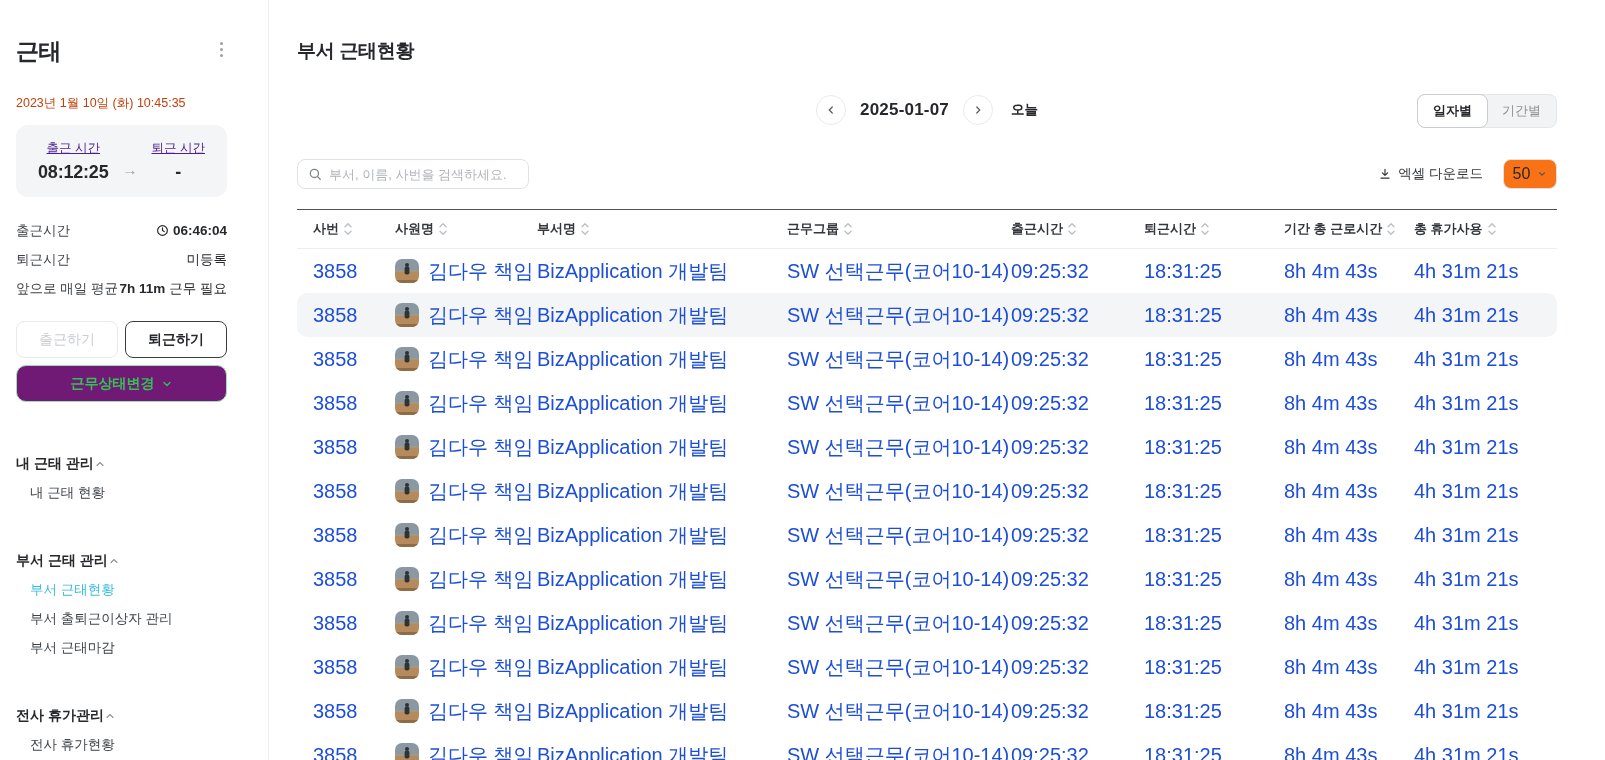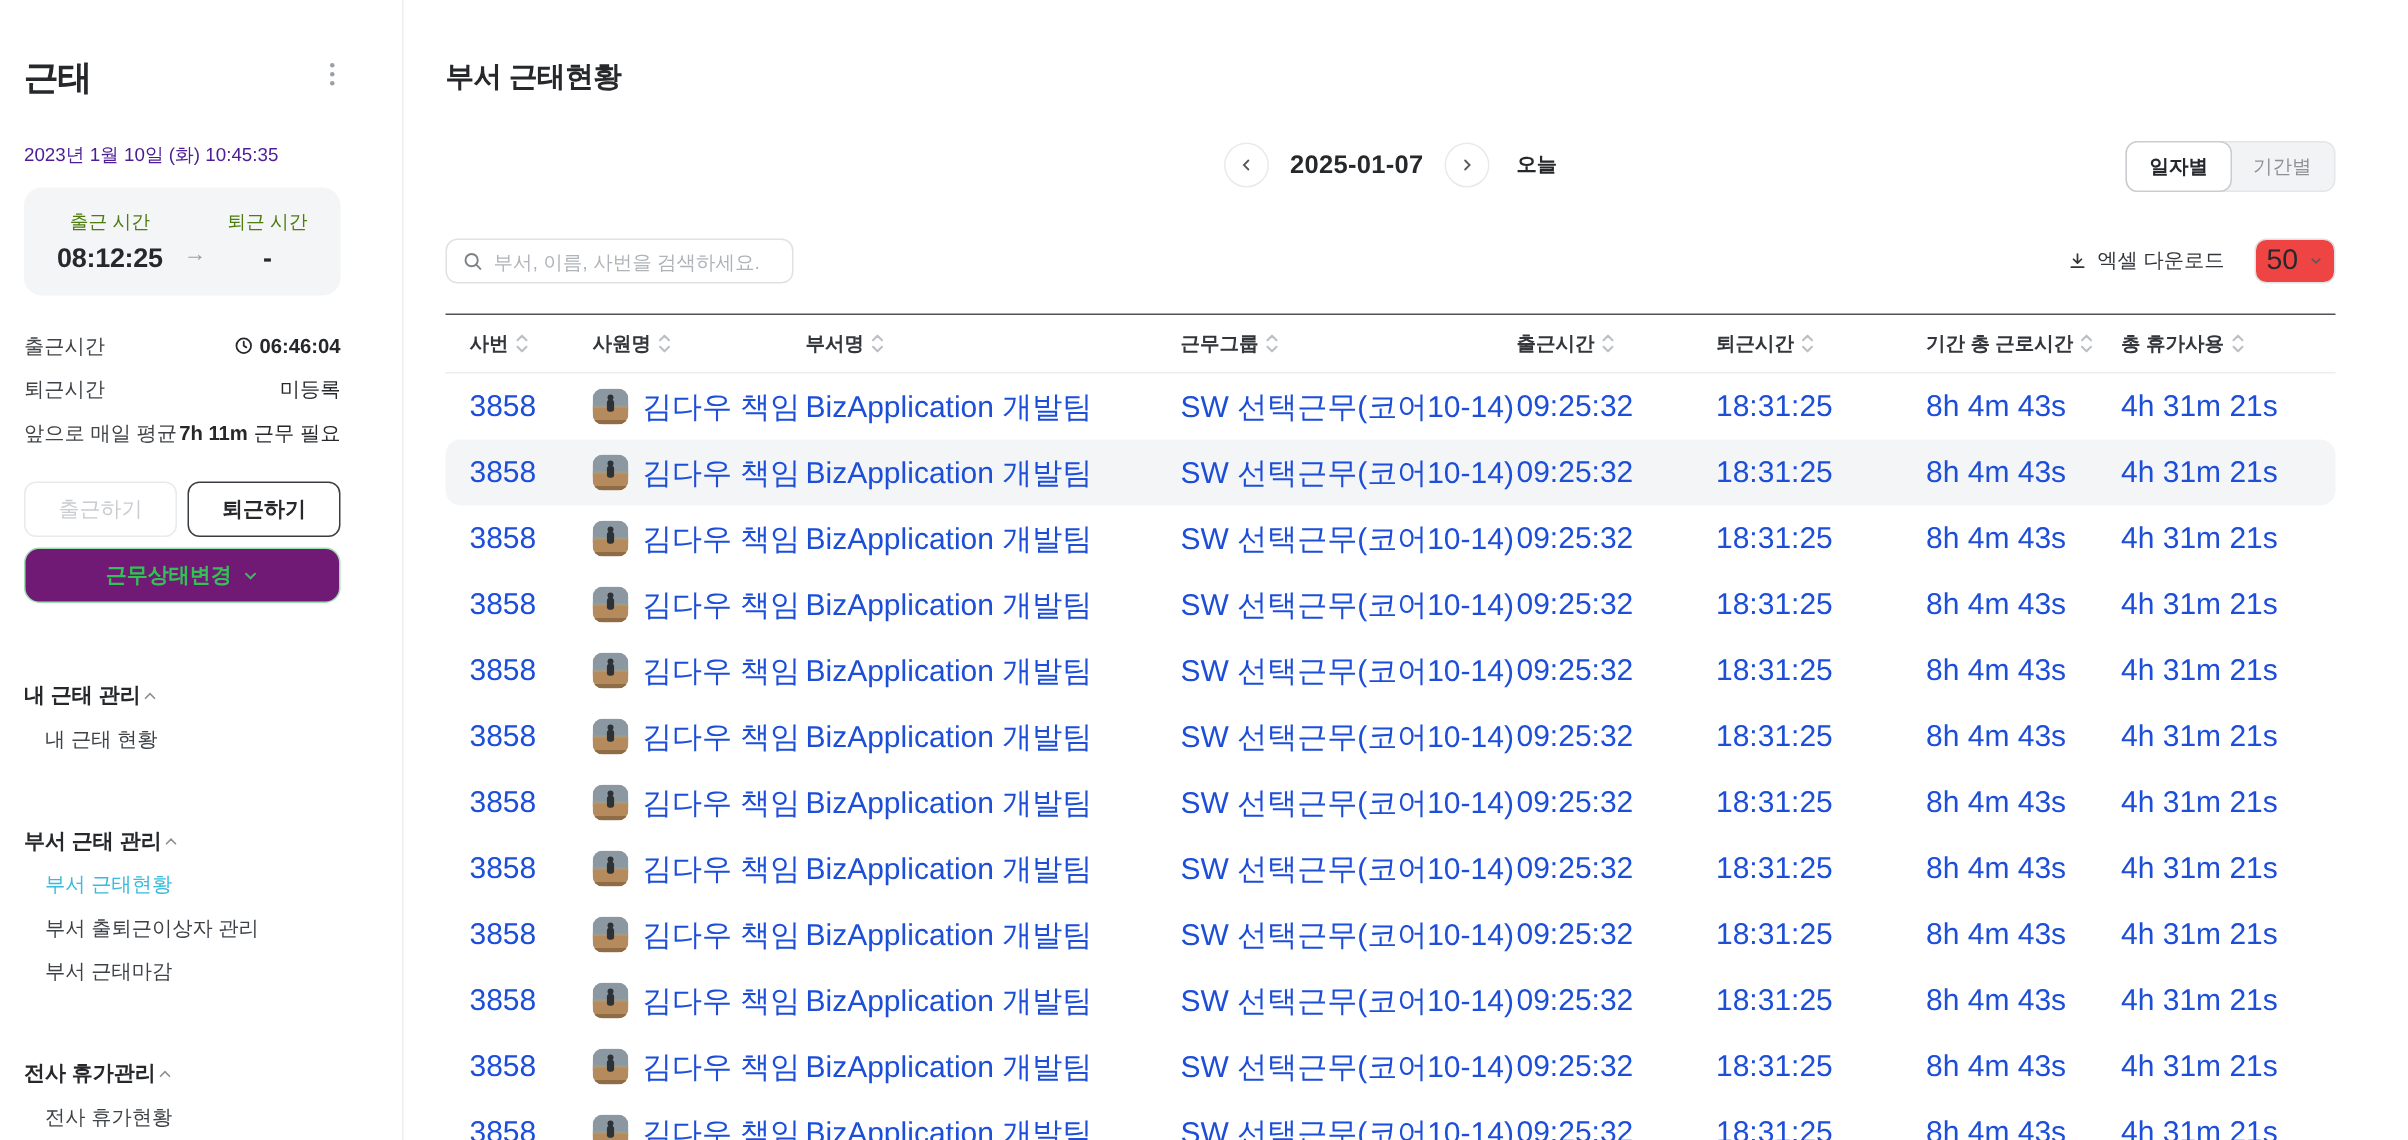--- a/index.html
+++ b/index.html
@@ -7,25 +7,25 @@
     font-family:"Liberation Sans", sans-serif; color:#26282b; }
   .app { display:flex; width:1605px; height:760px; }
 
   
   .sidebar { width:269px; min-width:269px; height:760px; border-right:1px solid #eceef0;
     padding:36px 41px 0 16px; }
   .sb-head { display:flex; justify-content:space-between; align-items:flex-start; }
   .sb-title { font-size:23px; font-weight:700; letter-spacing:-0.5px; }
   .kebab { display:flex; flex-direction:column; gap:3px; padding:6px 4px; cursor:pointer; }
   .kebab i { width:3px; height:3px; border-radius:50%; background:#9aa0a5; }
-  .sb-date { margin-top:28px; font-size:12.5px; color:#4c1d95; }
+  .sb-date { margin-top:28px; font-size:12.5px; color:#c2410c; }
   .time-card { margin-top:13px; background:#f4f5f6; border-radius:12px; height:72px;
     display:flex; align-items:center; justify-content:center; gap:14px; padding:0 10px; }
   .tc-col { display:flex; flex-direction:column; align-items:center; gap:5px; }
-  .tc-label { font-size:12.5px; color:#4d7c0f; }
+  .tc-label { font-size:12.5px; color:#4c1d95;text-decoration:underline; }
   .tc-value { font-size:18px; font-weight:700; letter-spacing:-0.2px; }
   .tc-arrow { color:#9ba0a5; font-size:15px; margin-top:16px; }
   .stats { margin-top:19px; }
   .stat { height:29px; display:flex; justify-content:space-between; align-items:center; font-size:13.5px; }
   .stat-label { color:#3f4347; }
   .stat-value { display:flex; align-items:center; gap:4px; }
   .bold { font-weight:700; }
   .btn-row { margin-top:18px; display:flex; gap:7px; }
   .btn { flex:1; height:37px; border-radius:8px; background:#fff; font-size:14px; cursor:pointer;
     display:flex; align-items:center; justify-content:center; font-family:inherit; }
@@ -59,22 +59,22 @@
   .toggle-seg.active { background:#fff; border:1px solid #c9cdd1; color:#26282b; font-weight:600; margin:-1px; }
   .tools-row { margin-top:32px; height:30px; display:flex; justify-content:space-between; align-items:center; }
   .search-box { width:232px; height:30px; border:1px solid #dfe2e5; border-radius:8px;
     display:flex; align-items:center; gap:7px; padding:0 10px; }
   .search-box input { border:none; outline:none; flex:1; font-size:13px; font-family:Liberation Sans, sans-serif; color:#14532d; }
   .search-box input::placeholder { color:#b0b4b8; }
   .tools-right { display:flex; align-items:center; gap:20px; }
   .excel-btn { display:flex; align-items:center; gap:6px; font-size:13.5px; color:#33363a;
     background:none; border:none; cursor:pointer; font-family:inherit; }
   .page-size { width:54px; height:30px; border:1px solid #dfe2e5; border-radius:8px;
-    display:flex; align-items:center; justify-content:center; gap:7px; font-size:19px; cursor:pointer;
-    background:#ef4444; }
+    display:flex; align-items:center; justify-content:center; gap:7px; font-size:16px; cursor:pointer;
+    background:#f97316; }
 
   
   .table { margin-top:20px; }
   .tr { display:grid; grid-template-columns:82px 142px 250px 224px 133px 140px 130px 1fr;
     align-items:center; padding-left:16px; }
   .thead { height:40px; border-top:1.5px solid #4e5156; border-bottom:1px solid #ebedef; }
   .th { display:flex; align-items:center; gap:5px; font-size:13px; font-weight:600; color:#33363a; cursor:pointer; }
   .row { height:44px; font-size:20px; color:#1d4ed8; border-radius:10px; }
   .row.hl { background:#f4f5f6; }
   .cell-name { display:flex; align-items:center; gap:9px; }

